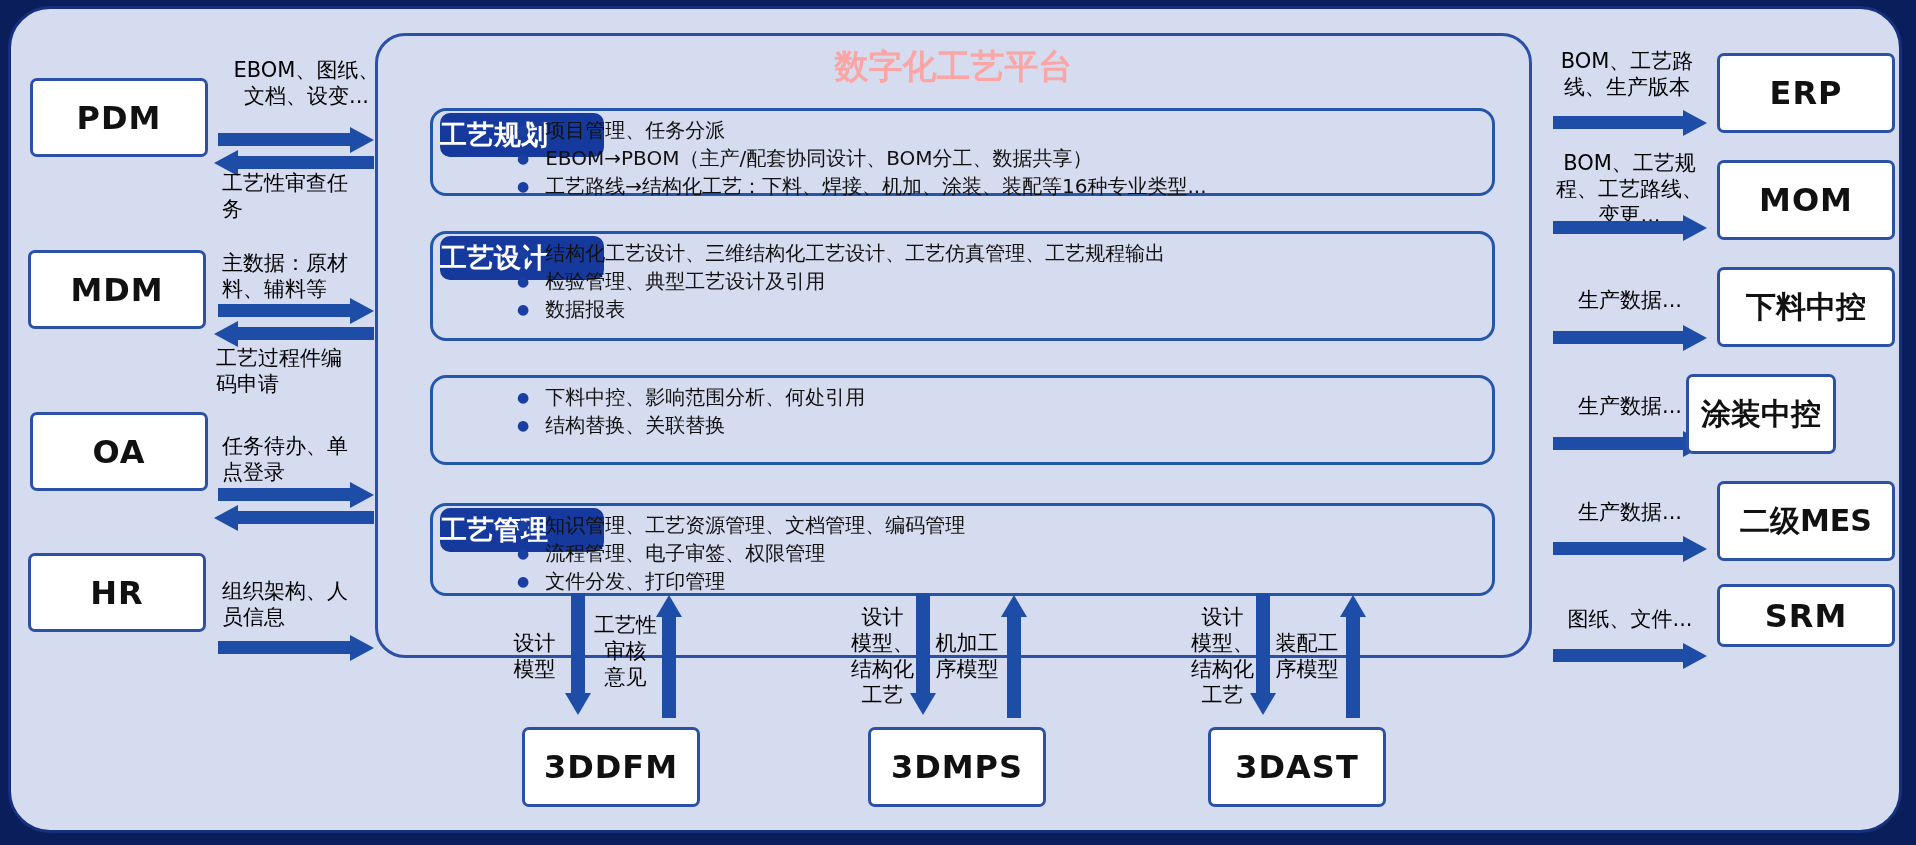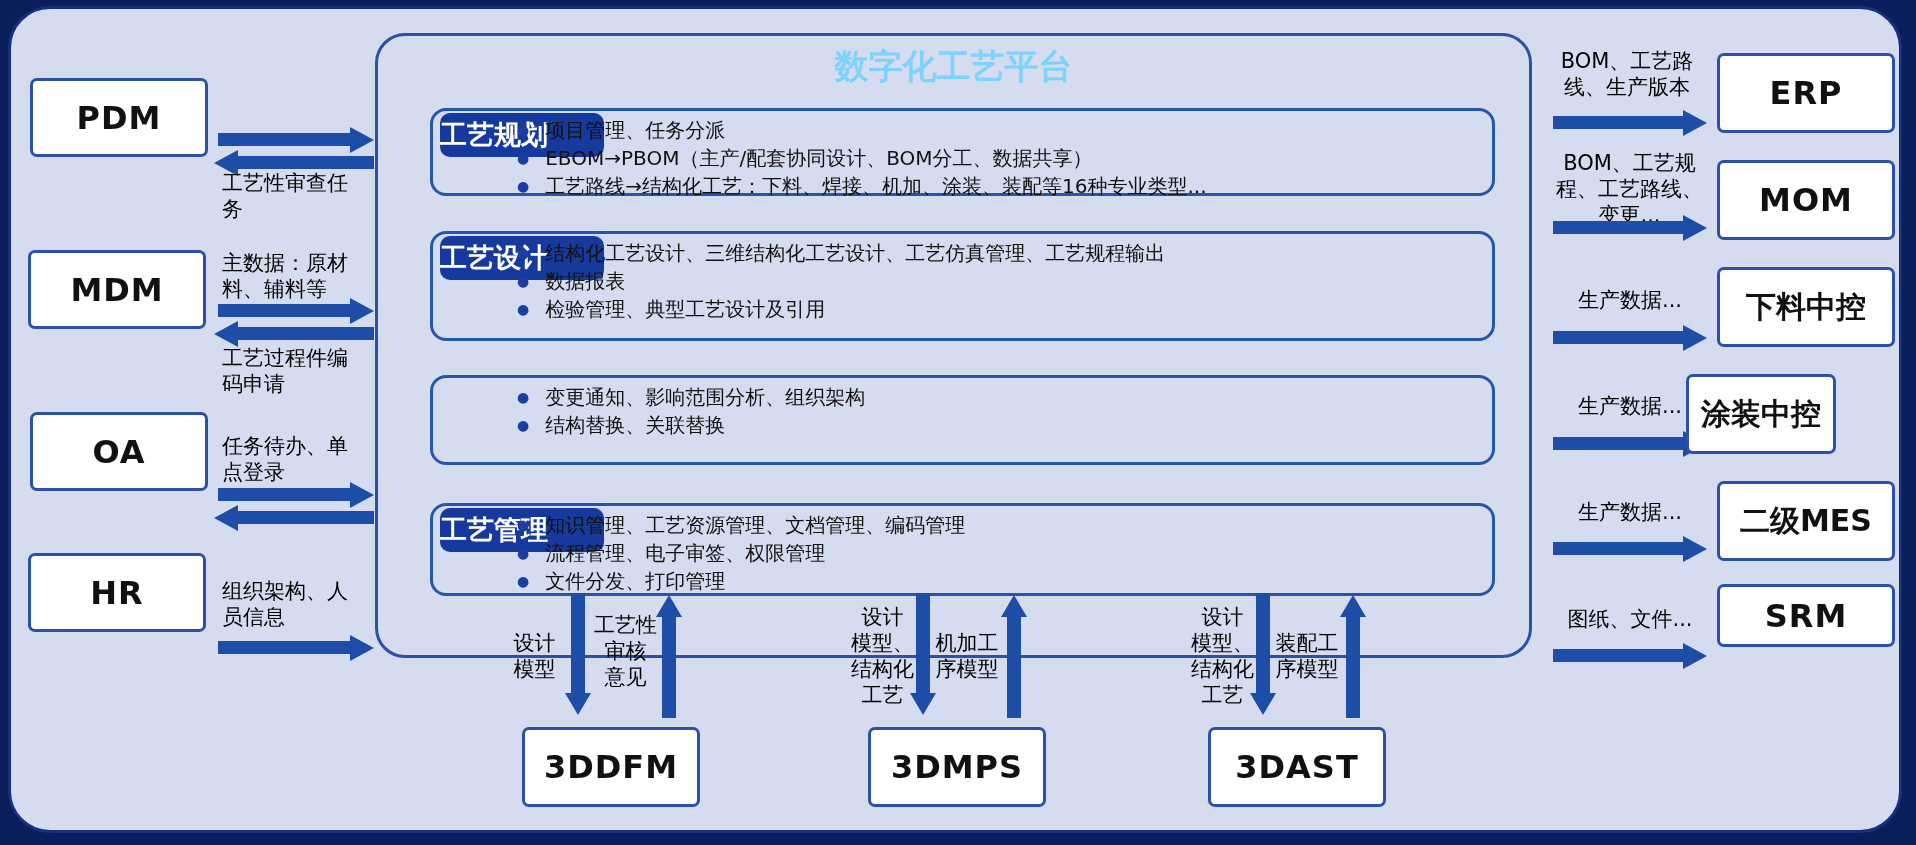--- a/index.html
+++ b/index.html
@@ -21,21 +21,21 @@
     font-weight:bold; color:#111; font-size:32px; letter-spacing:1px;
   }
   .sysbox.cn { font-size:30px; letter-spacing:0; }
   
   .platform {
     position:absolute; left:375px; top:33px; width:1157px; height:625px;
     border:3px solid #2b50a5; border-radius:30px; box-sizing:border-box;
   }
   .ptitle {
     position:absolute; left:0; right:0; top:8px; text-align:center;
-    font-size:34px; font-weight:bold; color:#7dd3fc;
+    font-size:34px; font-weight:bold; color:#fca5a5;
   }
   .prow {
     position:absolute; border:3px solid #2456aa; border-radius:16px;
     box-sizing:border-box;
   }
   .phead {
     position:absolute; left:7px; top:2px; width:164px; height:44px;
     background:#16399d; border-radius:10px; color:#ffffff;
     font-size:27px; font-weight:bold; text-align:left; line-height:44px;
   }
@@ -93,30 +93,32 @@
   <div class="sysbox" style="left:28px;top:250px;width:178px;height:79px">
     <span>MDM</span>
   </div>
   <div class="sysbox" style="left:30px;top:412px;width:178px;height:79px">
     <span>OA</span>
   </div>
   <div class="sysbox" style="left:28px;top:553px;width:178px;height:79px">
     <span>HR</span>
   </div>
 
+  <div class="lbl center" style="left:214px;top:57px;width:185px">EBOM、图纸、
+文档、设变...</div>
   <div class="ar ar-r" style="left:218px;top:133px;width:132px"></div>
   <div class="ar ar-l" style="left:238px;top:156px;width:136px"></div>
   <div class="lbl" style="left:222px;top:170px;width:160px">工艺性审查任
 务</div>
 
   <div class="lbl" style="left:222px;top:250px;width:160px">主数据：原材
 料、辅料等</div>
   <div class="ar ar-r" style="left:218px;top:304px;width:132px"></div>
   <div class="ar ar-l" style="left:238px;top:327px;width:136px"></div>
-  <div class="lbl" style="left:222px;top:345px;width:160px">工艺过程件编
+  <div class="lbl" style="left:216px;top:345px;width:160px">工艺过程件编
 码申请</div>
 
   <div class="lbl" style="left:222px;top:433px;width:170px">任务待办、单
 点登录</div>
   <div class="ar ar-r" style="left:218px;top:488px;width:132px"></div>
   <div class="ar ar-l" style="left:238px;top:511px;width:136px"></div>
 
   <div class="lbl" style="left:222px;top:578px;width:170px">组织架构、人
 员信息</div>
   <div class="ar ar-r" style="left:218px;top:641px;width:132px"></div>
@@ -130,28 +132,28 @@
         <li>项目管理、任务分派</li>
         <li>EBOM→PBOM（主产/配套协同设计、BOM分工、数据共享）</li>
         <li>工艺路线→结构化工艺：下料、焊接、机加、涂装、装配等16种专业类型...</li>
       </ul>
     </div>
 
     <div class="prow" style="left:52px;top:195px;width:1065px;height:110px">
       <div class="phead">工艺设计</div>
       <ul class="pbullets">
         <li>结构化工艺设计、三维结构化工艺设计、工艺仿真管理、工艺规程输出</li>
+        <li>检验管理、典型工艺设计及引用</li>
         <li>数据报表</li>
-        <li>检验管理、典型工艺设计及引用</li>
       </ul>
     </div>
 
     <div class="prow" style="left:52px;top:339px;width:1065px;height:90px">
       <ul class="pbullets">
-        <li>变更通知、影响范围分析、组织架构</li>
+        <li>下料中控、影响范围分析、何处引用</li>
         <li>结构替换、关联替换</li>
       </ul>
     </div>
 
     <div class="prow" style="left:52px;top:467px;width:1065px;height:93px">
       <div class="phead">工艺管理</div>
       <ul class="pbullets">
         <li>知识管理、工艺资源管理、文档管理、编码管理</li>
         <li>流程管理、电子审签、权限管理</li>
         <li>文件分发、打印管理</li>

